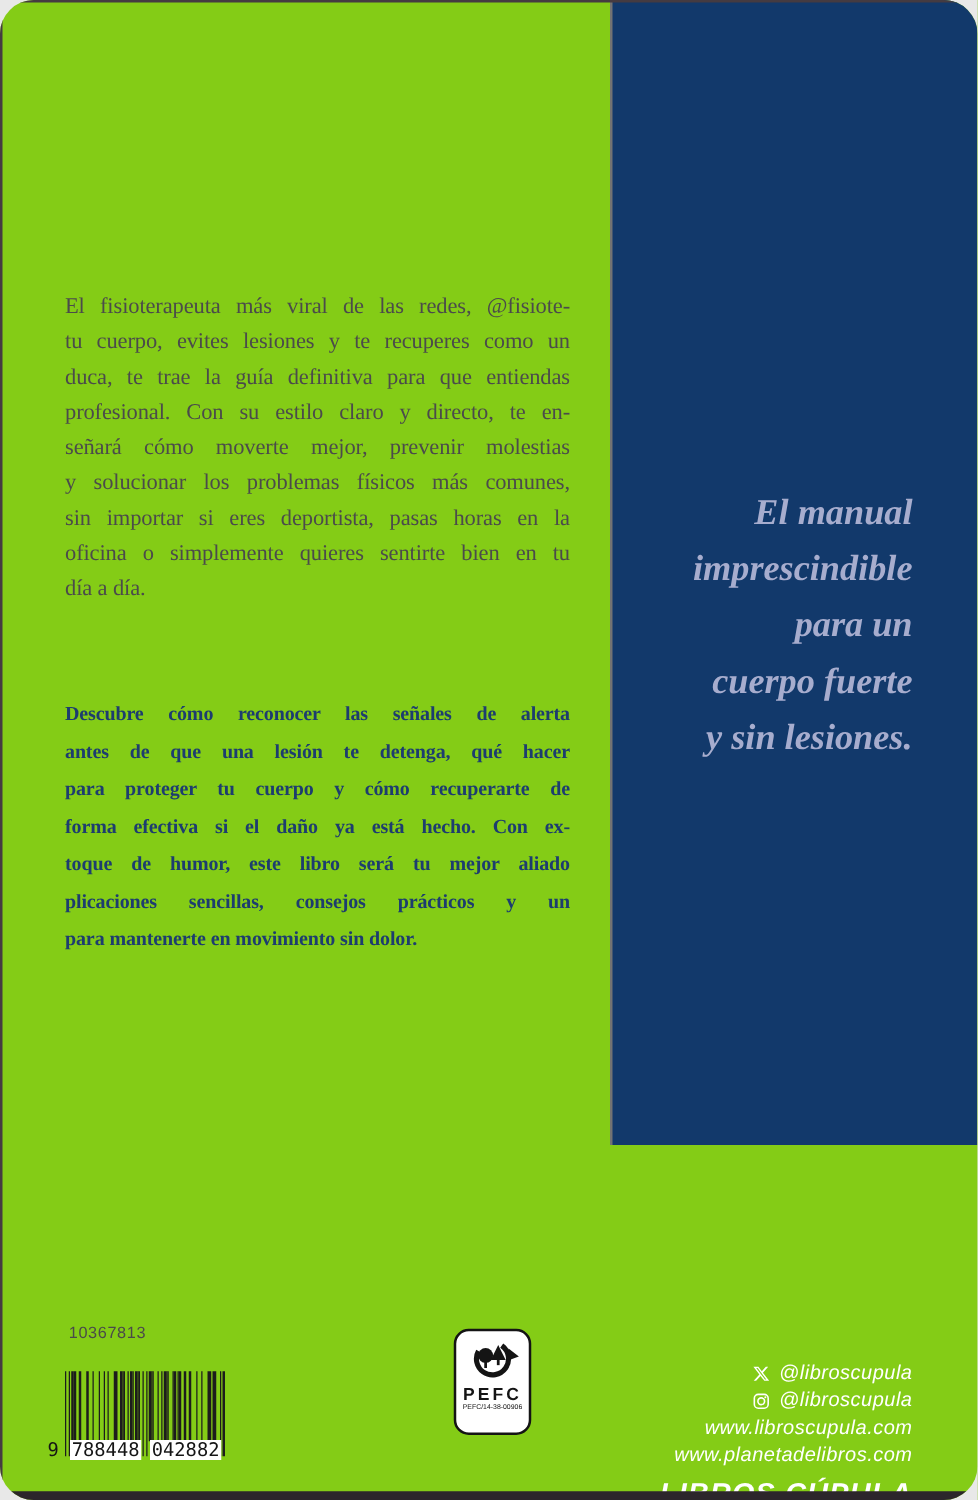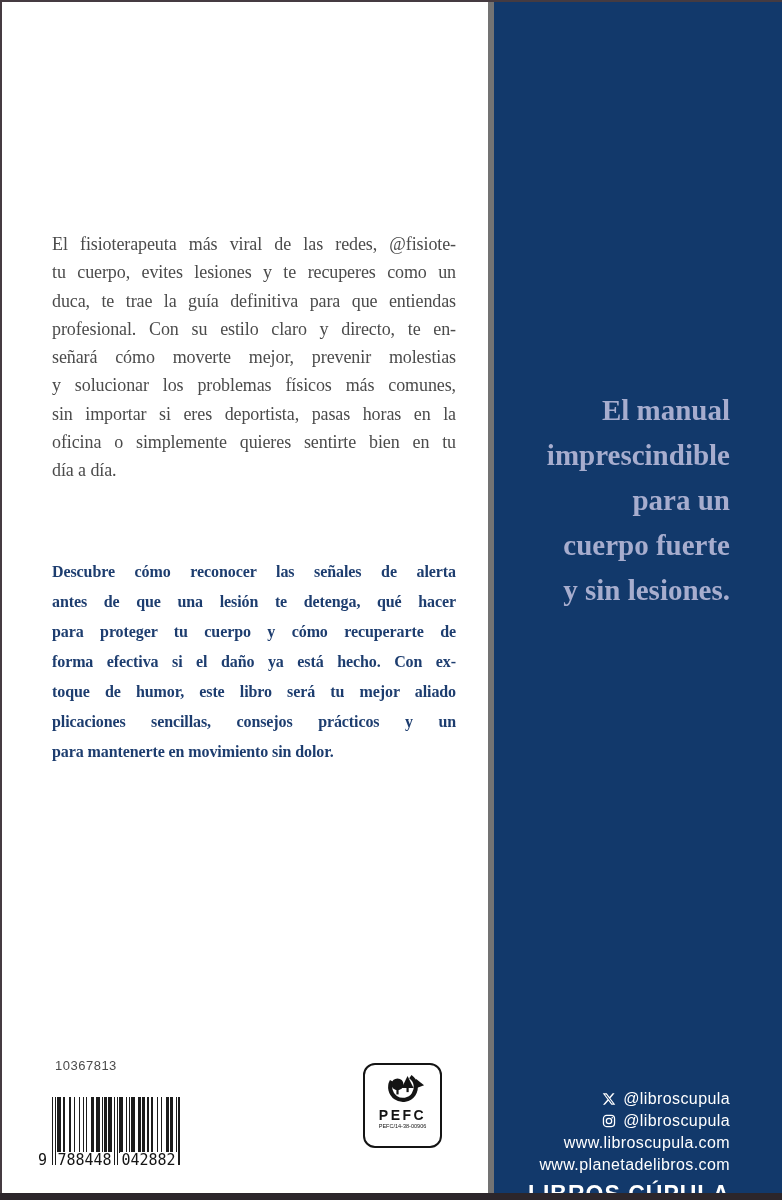--- a/index.html
+++ b/index.html
@@ -1,40 +1,41 @@
 <!DOCTYPE html>
 <html><head>
 <meta charset="utf-8">
 <style>
   html,body{margin:0;padding:0;background:#e8e8e8;}
   .page{
     position:relative;width:782px;height:1200px;margin:0 auto;
-    background:#ffffff;overflow:hidden;
+    background:#84cc16;overflow:hidden;
     font-family:"Liberation Serif",serif;
+    border-radius:27px;
   }
   
   .edge{position:absolute;background:#453b41;z-index:9;}
   .edge-top{left:0;top:0;width:782px;height:2px;}
   .edge-left{left:0;top:0;width:2px;height:1200px;}
   .edge-bottom{left:0;top:1193px;width:782px;height:7px;background:#2c262b;}
 
   
   .left-col{position:absolute;left:52px;top:230px;width:404px;}
   .jline{
     text-align:justify;text-align-last:justify;
     letter-spacing:-0.1px;white-space:normal;
   }
   .jline.last{text-align-last:left;}
   .para1{font-size:18px;line-height:28.3px;color:#4b4b4b;}
   .para2{margin-top:72px;font-size:16px;line-height:30px;color:#1d3d6f;font-weight:bold;}
 
   
   .panel{
-    position:absolute;left:488px;top:0;width:294px;height:1200px;
-    background:#12396b;border-left:6px solid #737373;box-sizing:border-box;
+    position:absolute;left:488px;top:0;width:294px;height:916px;
+    background:#12396b;border-left:2px solid #737373;box-sizing:border-box;font-style:italic;
   }
   .tagline{
     position:absolute;top:388px;right:52px;text-align:right;
     font-weight:bold;font-size:29px;line-height:45px;color:#a7adce;
   }
   .tagline div{white-space:nowrap;}
 
   .pubblock{
     position:absolute;right:52px;top:1088px;text-align:right;
     font-family:"Liberation Sans",sans-serif;color:#ffffff;
@@ -59,21 +60,21 @@
   .bnum{
     position:absolute;top:55px;font-family:"DejaVu Sans Mono",monospace;
     font-size:15px;line-height:16px;color:#151515;background:#ffffff;
   }
   .bnum-first{left:-14px;background:transparent;}
   .bnum-left{left:4px;width:57px;text-align:center;}
   .bnum-right{left:68px;width:57px;text-align:center;}
 
   
   .pefc{
-    position:absolute;left:363px;top:1063px;width:79px;height:85px;
+    position:absolute;left:363px;top:1063px;width:62px;height:85px;
     border:2.5px solid #141414;border-radius:12px;box-sizing:border-box;
     text-align:center;font-family:"Liberation Sans",sans-serif;background:#fff;
   }
   .pefc-mark{display:block;margin:4px auto 0;}
   .pefc-label{font-size:14px;font-weight:bold;letter-spacing:2.5px;color:#141414;line-height:14px;margin-top:1px;}
   .pefc-code{font-size:6px;color:#141414;line-height:8px;transform:scale(.92);}
 </style>
 </head>
 <body>
 

